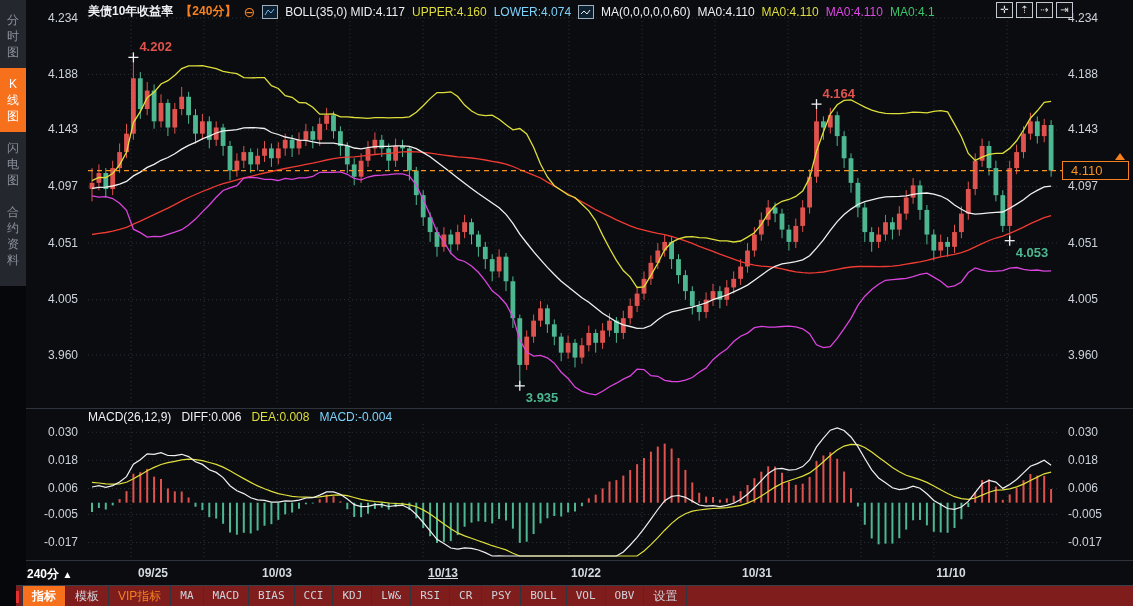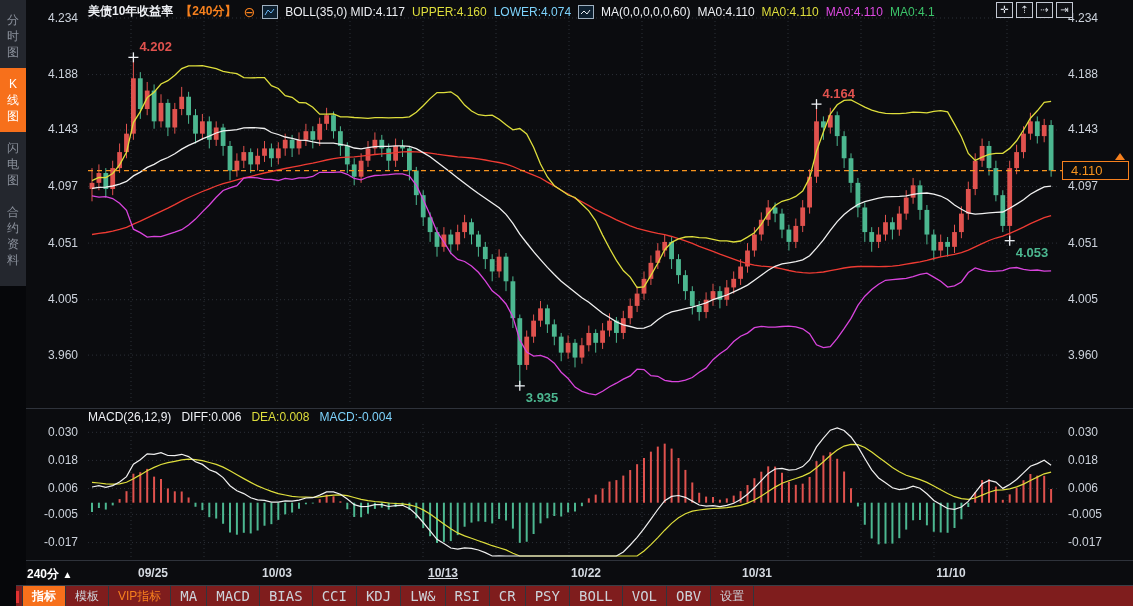--- a/index.html
+++ b/index.html
@@ -47,21 +47,21 @@
   .tf-badge{position:absolute;left:27px;top:566px;color:#ffffff;font-weight:700;font-size:12px;z-index:4;}
   .tf-badge .arr{font-size:10px;}
   
   .toolbar{position:absolute;left:16px;bottom:0;width:1133px;height:21px;background:#7f1d1d;
            border-top:1px solid #3a3e46;display:flex;align-items:stretch;box-sizing:border-box;
            padding-left:6px;font-size:12px;color:#cdd3da;z-index:7;}
   .tbtab{padding:0 9px;line-height:20px;border-right:1px solid #31353d;cursor:default;}
   .tbtab:first-of-type{border-left:1px solid #31353d;}
   .tbtab.active{background:#f7701b;color:#fff;font-weight:700;}
   .tbtab.vip{color:#f7811e;}
-  .tbtab.mono{font-family:"DejaVu Sans Mono",monospace;font-size:14px;}
+  .tbtab.mono{font-family:"DejaVu Sans Mono",monospace;font-size:11px;}
   .red-tick{position:absolute;left:0;bottom:3px;width:3px;height:12px;background:#e03131;}
   
   .watermark{position:absolute;left:996px;top:548px;font-size:37px;color:#c9cdd6;
              letter-spacing:1px;z-index:5;}
 </style>
 </head>
 <body>
 
 <div class="app">
 

